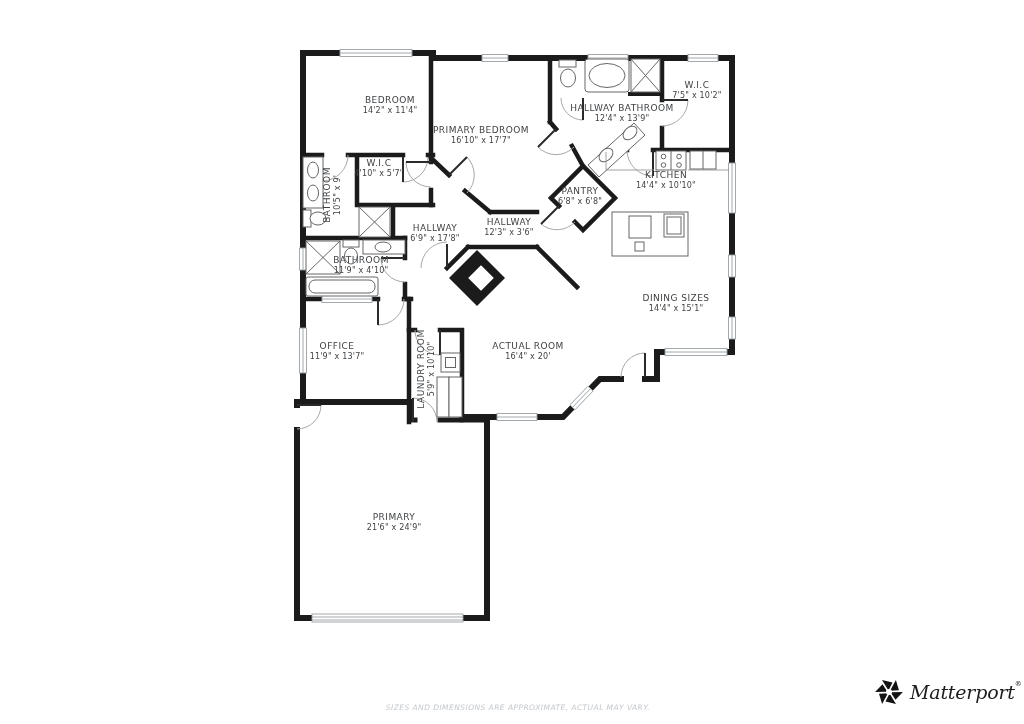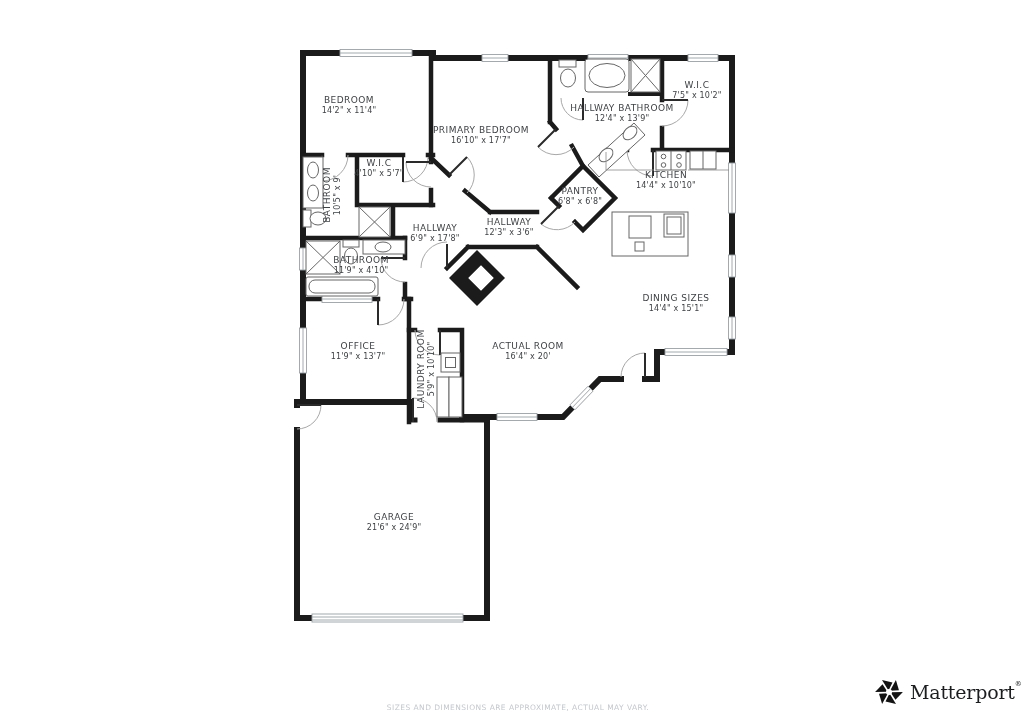--- a/index.html
+++ b/index.html
@@ -5,24 +5,24 @@
   html,body{margin:0;padding:0;background:#ffffff;}
   .stage{position:relative;width:1024px;height:724px;background:#ffffff;overflow:hidden;
          font-family:"DejaVu Sans",sans-serif;}
   .plan-svg{position:absolute;left:0;top:0;}
   .room-label{position:absolute;transform:translate(-50%,-50%);text-align:center;
               color:#3f4245;white-space:nowrap;line-height:1.25;}
   .room-label.vertical{transform:translate(-50%,-50%) rotate(-90deg);}
   .room-label .rn{font-size:9px;letter-spacing:.45px;font-weight:500;}
   .room-label .rd{font-size:8px;letter-spacing:.2px;}
   .disclaimer{position:absolute;left:518px;top:707px;transform:translate(-50%,-50%);
-              font-size:7.5px;letter-spacing:.45px;color:#c3c7cc;white-space:nowrap;}
+              font-size:7.5px;letter-spacing:.45px;color:#c3c7cc;white-space:nowrap;font-style:italic;}
   .brand{position:absolute;left:874px;top:677px;display:flex;align-items:center;gap:6px;}
   .brand .wordmark{font-family:"DejaVu Serif",serif;font-size:19px;color:#1b1d1f;
-                   letter-spacing:-0.2px;}
+                   letter-spacing:-0.2px;font-style:italic;}
   .brand sup{font-size:7px;color:#1b1d1f;vertical-align:top;line-height:1;}
 </style>
 </head>
 <body>
 
 <div class="stage">
 
   <svg class="plan-svg" width="1024" height="724" viewBox="0 0 1024 724">
 
     <g stroke="#1b1b1b" fill="none" stroke-linecap="square">
@@ -194,21 +194,21 @@
         <polygon points="477,250 505,278 477,306 449,278" fill="#1b1b1b" stroke="none"></polygon>
         <polygon points="481,265 494,278 481,291 468,278" fill="#ffffff" stroke="#555" stroke-width="0.8"></polygon>
       </g>
       <g stroke="none" fill="#1b1b1b">
         <rect x="294.5" y="517" width="5" height="5"></rect>
         <rect x="484" y="517" width="5" height="5"></rect>
       </g>
     </g>
   </svg>
 
-  <div class="room-label" style="left:349px;top:106px">
+  <div class="room-label" style="left:390px;top:106px">
     <div class="rn">BEDROOM</div>
     <div class="rd">14'2" x 11'4"</div>
   </div>
   <div class="room-label" style="left:481px;top:136px">
     <div class="rn">PRIMARY BEDROOM</div>
     <div class="rd">16'10" x 17'7"</div>
   </div>
   <div class="room-label" style="left:622px;top:114px">
     <div class="rn">HALLWAY BATHROOM</div>
     <div class="rd">12'4" x 13'9"</div>
@@ -242,34 +242,34 @@
     <div class="rd">14'4" x 10'10"</div>
   </div>
   <div class="room-label" style="left:361px;top:266px">
     <div class="rn">BATHROOM</div>
     <div class="rd">11'9" x 4'10"</div>
   </div>
   <div class="room-label" style="left:676px;top:304px">
     <div class="rn">DINING SIZES</div>
     <div class="rd">14'4" x 15'1"</div>
   </div>
-  <div class="room-label" style="left:358px;top:352px">
+  <div class="room-label" style="left:337px;top:352px">
     <div class="rn">OFFICE</div>
     <div class="rd">11'9" x 13'7"</div>
   </div>
   <div class="room-label vertical" style="left:427px;top:369px">
     <div class="rn">LAUNDRY ROOM</div>
     <div class="rd">5'9" x 10'10"</div>
   </div>
   <div class="room-label" style="left:528px;top:352px">
     <div class="rn">ACTUAL ROOM</div>
     <div class="rd">16'4" x 20'</div>
   </div>
   <div class="room-label" style="left:394px;top:523px">
-    <div class="rn">GARAGE</div>
+    <div class="rn">PRIMARY</div>
     <div class="rd">21'6" x 24'9"</div>
   </div>
 
   <div class="disclaimer">SIZES AND DIMENSIONS ARE APPROXIMATE, ACTUAL MAY VARY.</div>
 
   <div class="brand">
     <svg width="30" height="30" viewBox="0 0 30 30">
       <g fill="#131313">
         <path d="M14.5,13.5 L8,3 L18.5,5.5 Z"></path>
         <path d="M14.5,13.5 L8,3 L18.5,5.5 Z" transform="rotate(60 15 15)"></path>

